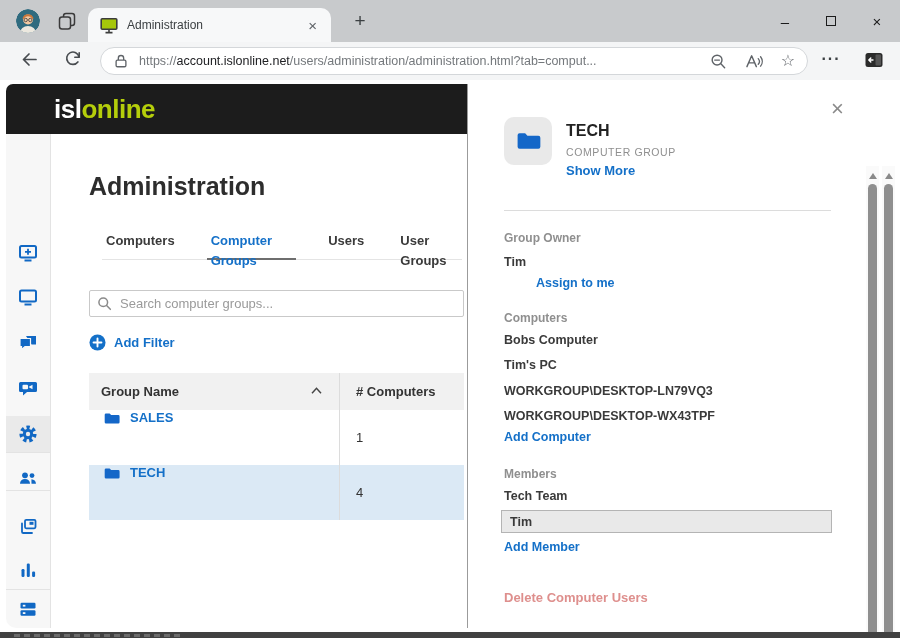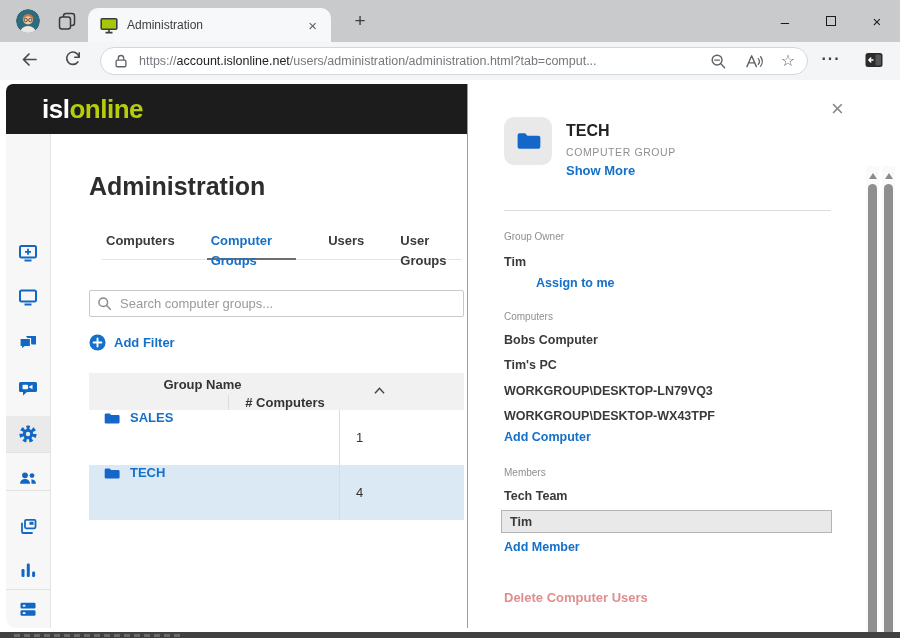--- a/index.html
+++ b/index.html
@@ -35,21 +35,21 @@
   .pill-icon { margin-left:18px; color:#5f6368; }
   .star-glyph { font-size:16px; color:#5f6368; line-height:1; }
   .more-btn { position:absolute; right:55px; top:49px; width:28px; height:24px; text-align:center;
               font-size:16px; font-weight:bold; color:#3c4043; letter-spacing:1px; line-height:20px; }
   .sidebar-toggle-btn { position:absolute; right:16px; top:51px; }
 
   
   .page { position:absolute; left:0; top:80px; width:900px; height:552px; background:#fff; }
 
   .brand-header { position:absolute; left:6px; top:4px; width:461px; height:50px; background:#1c1c1c;
-                  border-radius:7px 0 0 0; display:flex; align-items:center; padding-left:36px; }
+                  border-radius:7px 0 0 0; display:flex; align-items:center; padding-left:48px; }
   .logo { font-size:26px; font-weight:bold; letter-spacing:-0.5px; }
   .logo .isl { color:#ffffff; }
   .logo .online { color:#b5ce0b; }
 
   .app-sidebar { position:absolute; left:6px; top:54px; width:45px; height:494px; background:#f7f7f7;
                  border-right:1px solid #e3e3e3; border-radius:0 0 0 10px; }
   .side-item { position:absolute; left:0; width:44px; height:36px; display:flex; align-items:center; justify-content:center; }
   .side-item.selected { background:#eaeaea; }
   .side-divider { position:absolute; left:0; width:44px; height:1px; background:#e3e3e3; }
 
@@ -64,41 +64,41 @@
   .tab-item.active { color:#1470c8; border-bottom:2px solid #6e6e6e; }
   .searchbox { position:absolute; left:37px; top:156px; width:375px; height:27px; }
   .searchbox input { width:100%; height:100%; border:1px solid #c9c9c9; border-radius:2px; padding:0 20px 0 30px;
                      font-size:13px; font-family:"Liberation Sans",sans-serif; color:#737373; outline:none; }
   .searchbox input::placeholder { color:#9a9a9a; }
   .searchbox .mag { position:absolute; left:8px; top:6px; }
   .add-filter { position:absolute; left:37px; top:200px; display:flex; align-items:center; gap:8px; }
   .add-filter .lbl { font-size:13px; font-weight:bold; color:#1470c8; }
 
   .grid { position:absolute; left:37px; top:239px; width:375px; }
-  .grid-header { display:flex; height:37px; background:#f1f1f1; align-items:center; font-size:13px; font-weight:bold; color:#333;flex-direction:column; }
+  .grid-header { display:flex; height:37px; background:#f1f1f1; align-items:center; font-size:13px; font-weight:bold; color:#333; }
   .gh-name { width:250px; padding-left:12px; position:relative; height:100%; display:flex; align-items:center; }
   .gh-name .caret { position:absolute; right:16px; top:13px; }
   .gh-count { flex:1; border-left:1px solid #dcdcdc; padding-left:16px; height:100%; display:flex; align-items:center; }
   .grid-row { display:flex; height:55px; align-items:stretch; }
   .grid-row.selected { background:#dbe9f5; }
   .gr-name { width:250px; padding-left:14px; display:flex; align-items:flex-start; gap:10px; }
   .gr-name .nm { font-size:13px; font-weight:bold; color:#1470c8; }
   .gr-count { flex:1; border-left:1px solid #dcdcdc; padding-left:16px; display:flex; align-items:center;
               font-size:13px; color:#333; }
 
   
   .detail { position:absolute; left:468px; top:4px; width:397px; height:548px; background:#fff; }
   .detail-close { position:absolute; left:363px; top:14px; font-size:22px; color:#8a8a8a; line-height:1; }
   .folder-tile { position:absolute; left:36px; top:33px; width:48px; height:48px; background:#e9e9e9;
                  border-radius:10px; display:flex; align-items:center; justify-content:center; }
   .detail-title { position:absolute; left:98px; top:38px; font-size:16px; font-weight:bold; color:#222; }
   .detail-type { position:absolute; left:98px; top:62px; font-size:10.5px; letter-spacing:0.6px; color:#8f8f8f; }
   .show-more { position:absolute; left:98px; top:79px; font-size:13px; font-weight:bold; color:#1470c8; }
   .detail-hr { position:absolute; left:36px; top:126px; width:327px; height:1px; background:#dcdcdc; }
-  .d-label { position:absolute; left:36px; font-size:10px; color:#8f8f8f; }
+  .d-label { position:absolute; left:36px; font-size:12px; color:#8f8f8f;font-weight:bold; }
   .d-value { position:absolute; left:36px; font-size:12.5px; font-weight:bold; color:#3a3a3a; }
   .d-link  { position:absolute; left:36px; font-size:12.5px; font-weight:bold; color:#1470c8; }
   .member-box { position:absolute; left:33px; top:426px; width:331px; height:23px; background:#e9e9e9;
                 border:1px solid #b4b4b4; display:flex; align-items:center; padding-left:8px;
                 font-size:12.5px; font-weight:bold; color:#3a3a3a; }
   .delete-link { position:absolute; left:36px; top:506px; font-size:13px; font-weight:bold; color:#de8f8d; }
 
   
   .scrollbar { position:absolute; top:86px; width:13px; height:538px; background:#fafafa; }
   .sb-panel { left:866px; } .sb-page { left:882px; }

